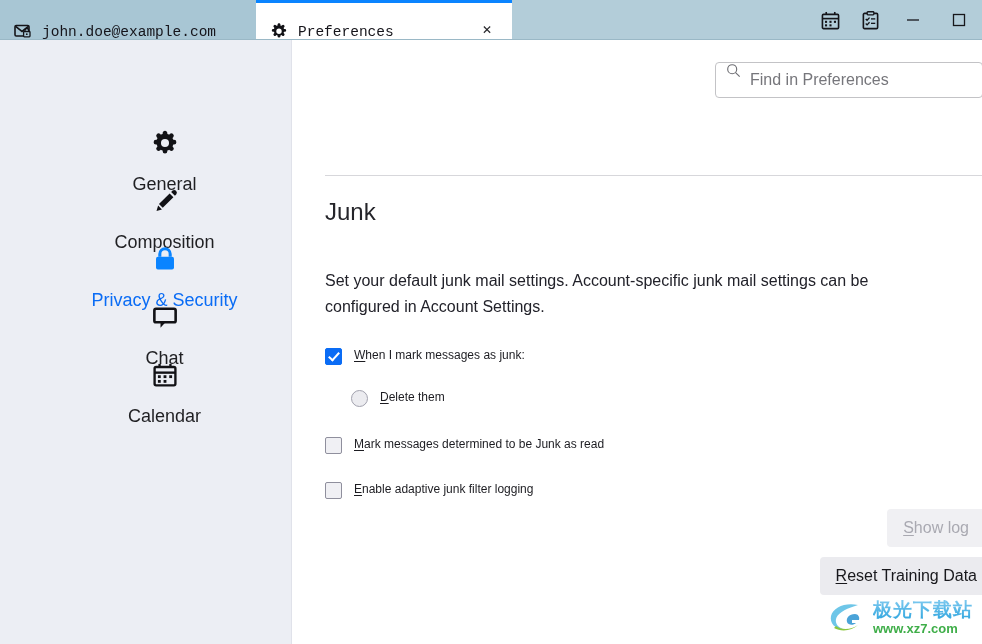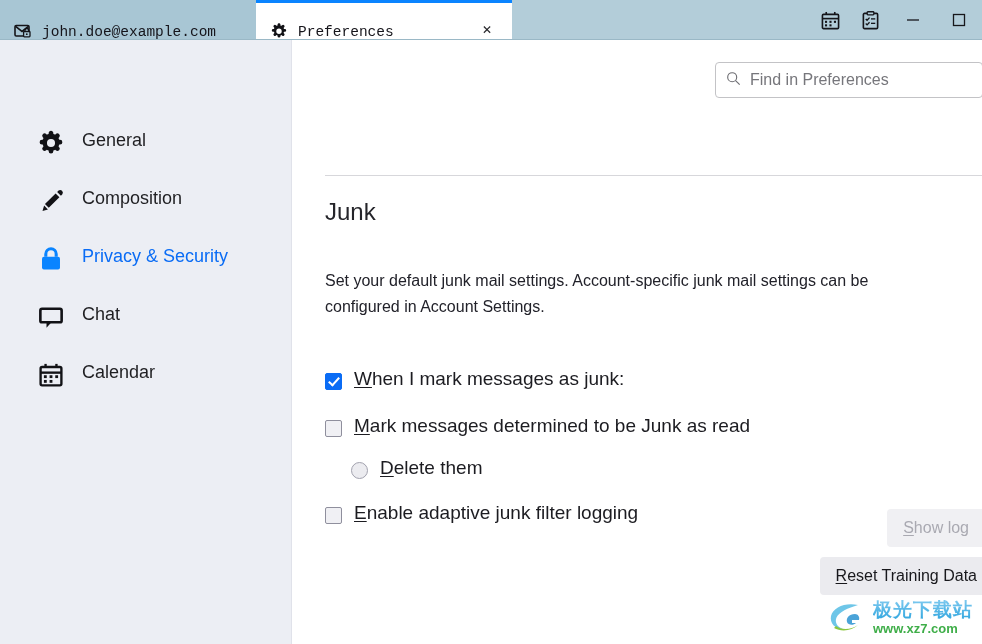--- a/index.html
+++ b/index.html
@@ -112,27 +112,29 @@
     left: 0; top: 40px;
     width: 292px;
     height: 604px;
     background: #eceef4;
     box-sizing: border-box;
     border-right: 1px solid #e0e2ea;
     padding-top: 90px;
   }
   .side-item {
     display: flex;
+    align-items: center;
     gap: 18px;
     height: 58px;
     padding-left: 38px;
     box-sizing: border-box;
     cursor: pointer;
     color: #1f1f22;
     font-size: 18px;
+    flex-direction: column;
   }
   .side-item.selected { color: #0a6cf5; }
   .side-ico {
     width: 26px; height: 26px;
     flex: 0 0 26px;
     display: inline-flex;
     align-items: center;
     justify-content: center;
   }
 
@@ -151,21 +153,20 @@
     right: -1px; top: 22px;
     width: 268px;
   }
   .search-box {
     box-sizing: border-box;
     height: 36px;
     border: 1px solid #c3c3c6;
     border-radius: 4px;
     background: #fff;
     display: flex;
-    align-items: center;
     gap: 9px;
     padding: 0 10px;
   }
   .search-box input {
     border: none;
     outline: none;
     font-family: "Liberation Sans", sans-serif;
     font-size: 16px;
     color: #2b2b2e;
     background: transparent;
@@ -198,24 +199,24 @@
     color: #22222a;
   }
 
   .options {
     position: absolute;
     left: 32px; top: 308px;
     width: 640px;
   }
   .opt-row {
     display: flex;
-    align-items: flex-end;
+    align-items: flex-start;
     gap: 12px;
     min-height: 42px;
-    font-size: 19px;
+    font-size: 12px;
     color: #1c1c21;
     cursor: pointer;
   }
   .opt-row.indent { padding-left: 26px; }
 
   .cb {
     width: 17px; height: 17px;
     flex: 0 0 17px;
     box-sizing: border-box;
     border: 1px solid #8f8f9d;
@@ -459,28 +460,28 @@
     <div class="section-desc">Set your default junk mail settings. Account-specific junk mail settings can be configured in Account Settings.</div>
 
     <div class="options">
 
       <div class="opt-row">
         <span class="cb checked"></span>
         <span><span class="u">W</span><span>hen I mark messages as junk:</span></span>
       </div>
 
 
+      <div class="opt-row indent">
+        <span class="rb"></span>
+        <span><span class="u">D</span><span>elete them</span></span>
+      </div>
+
       <div class="opt-row" style="margin-top:5px;">
         <span class="cb"></span>
         <span><span class="u">M</span><span>ark messages determined to be Junk as read</span></span>
-      </div>
-
-      <div class="opt-row indent">
-        <span class="rb"></span>
-        <span><span class="u">D</span><span>elete them</span></span>
       </div>
 
       <div class="opt-row" style="margin-top:3px;">
         <span class="cb"></span>
         <span><span class="u">E</span><span>nable adaptive junk filter logging</span></span>
       </div>
     </div>
 
     <button class="btn disabled btn-showlog">
         <span class="u">S</span>

